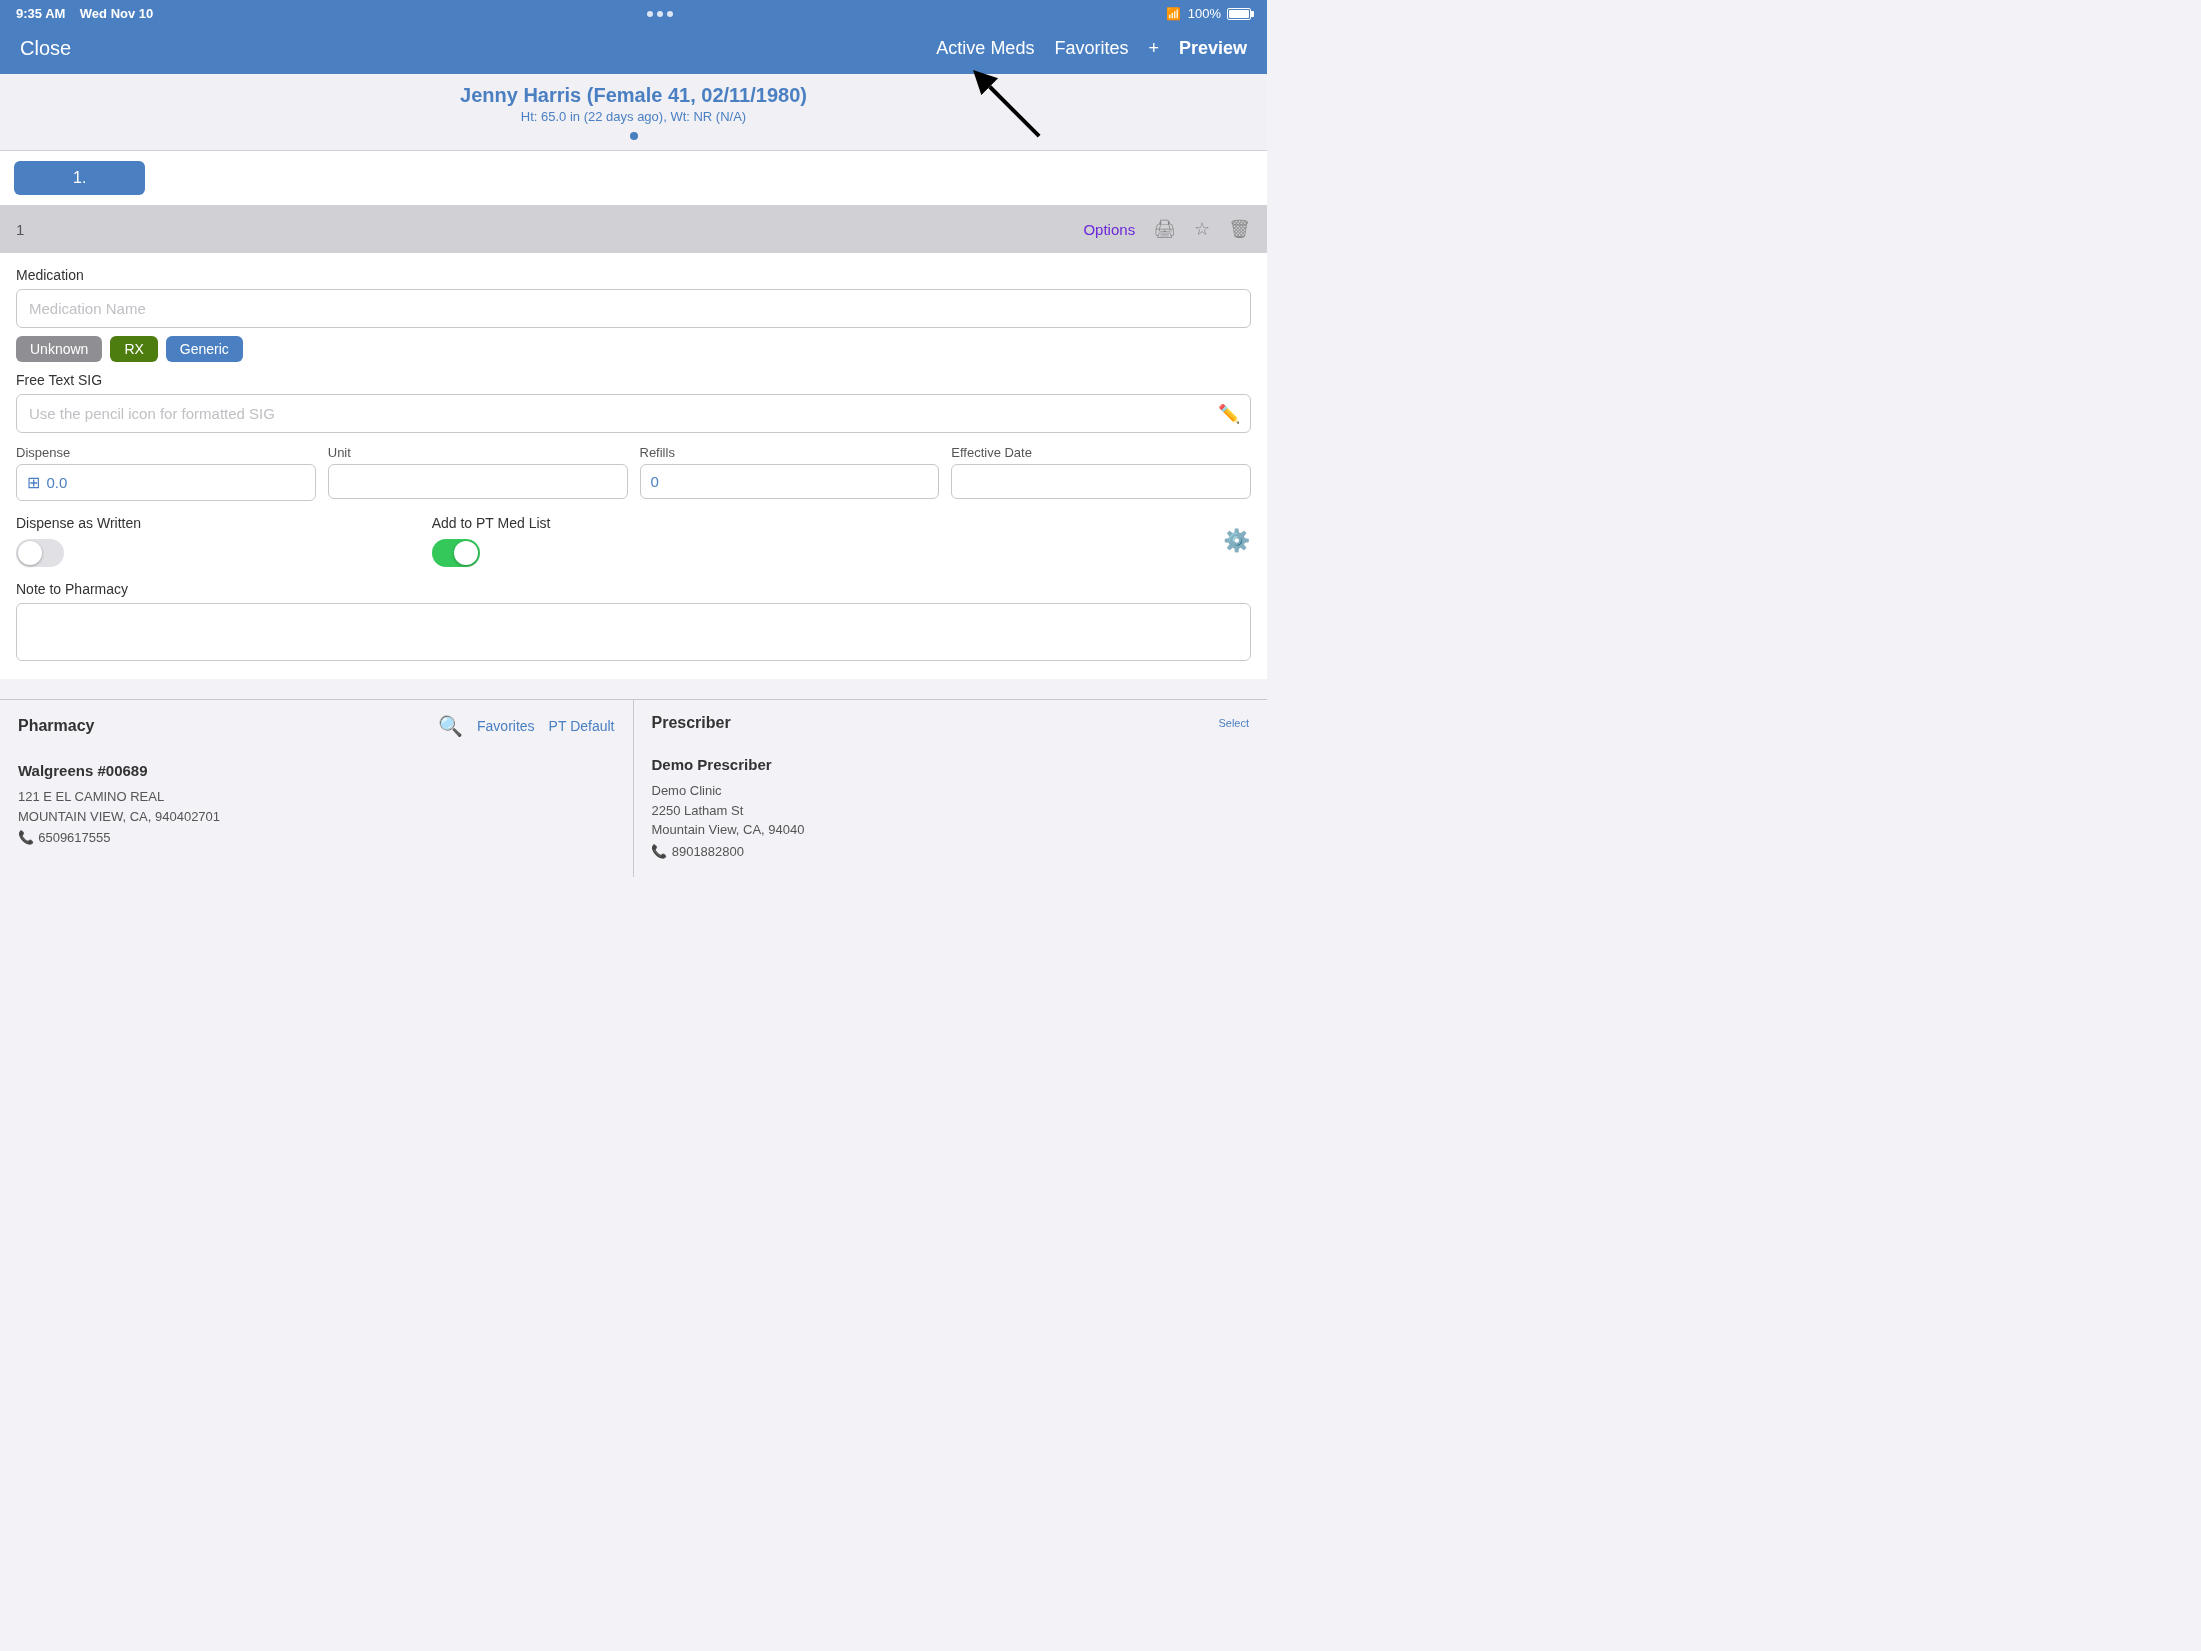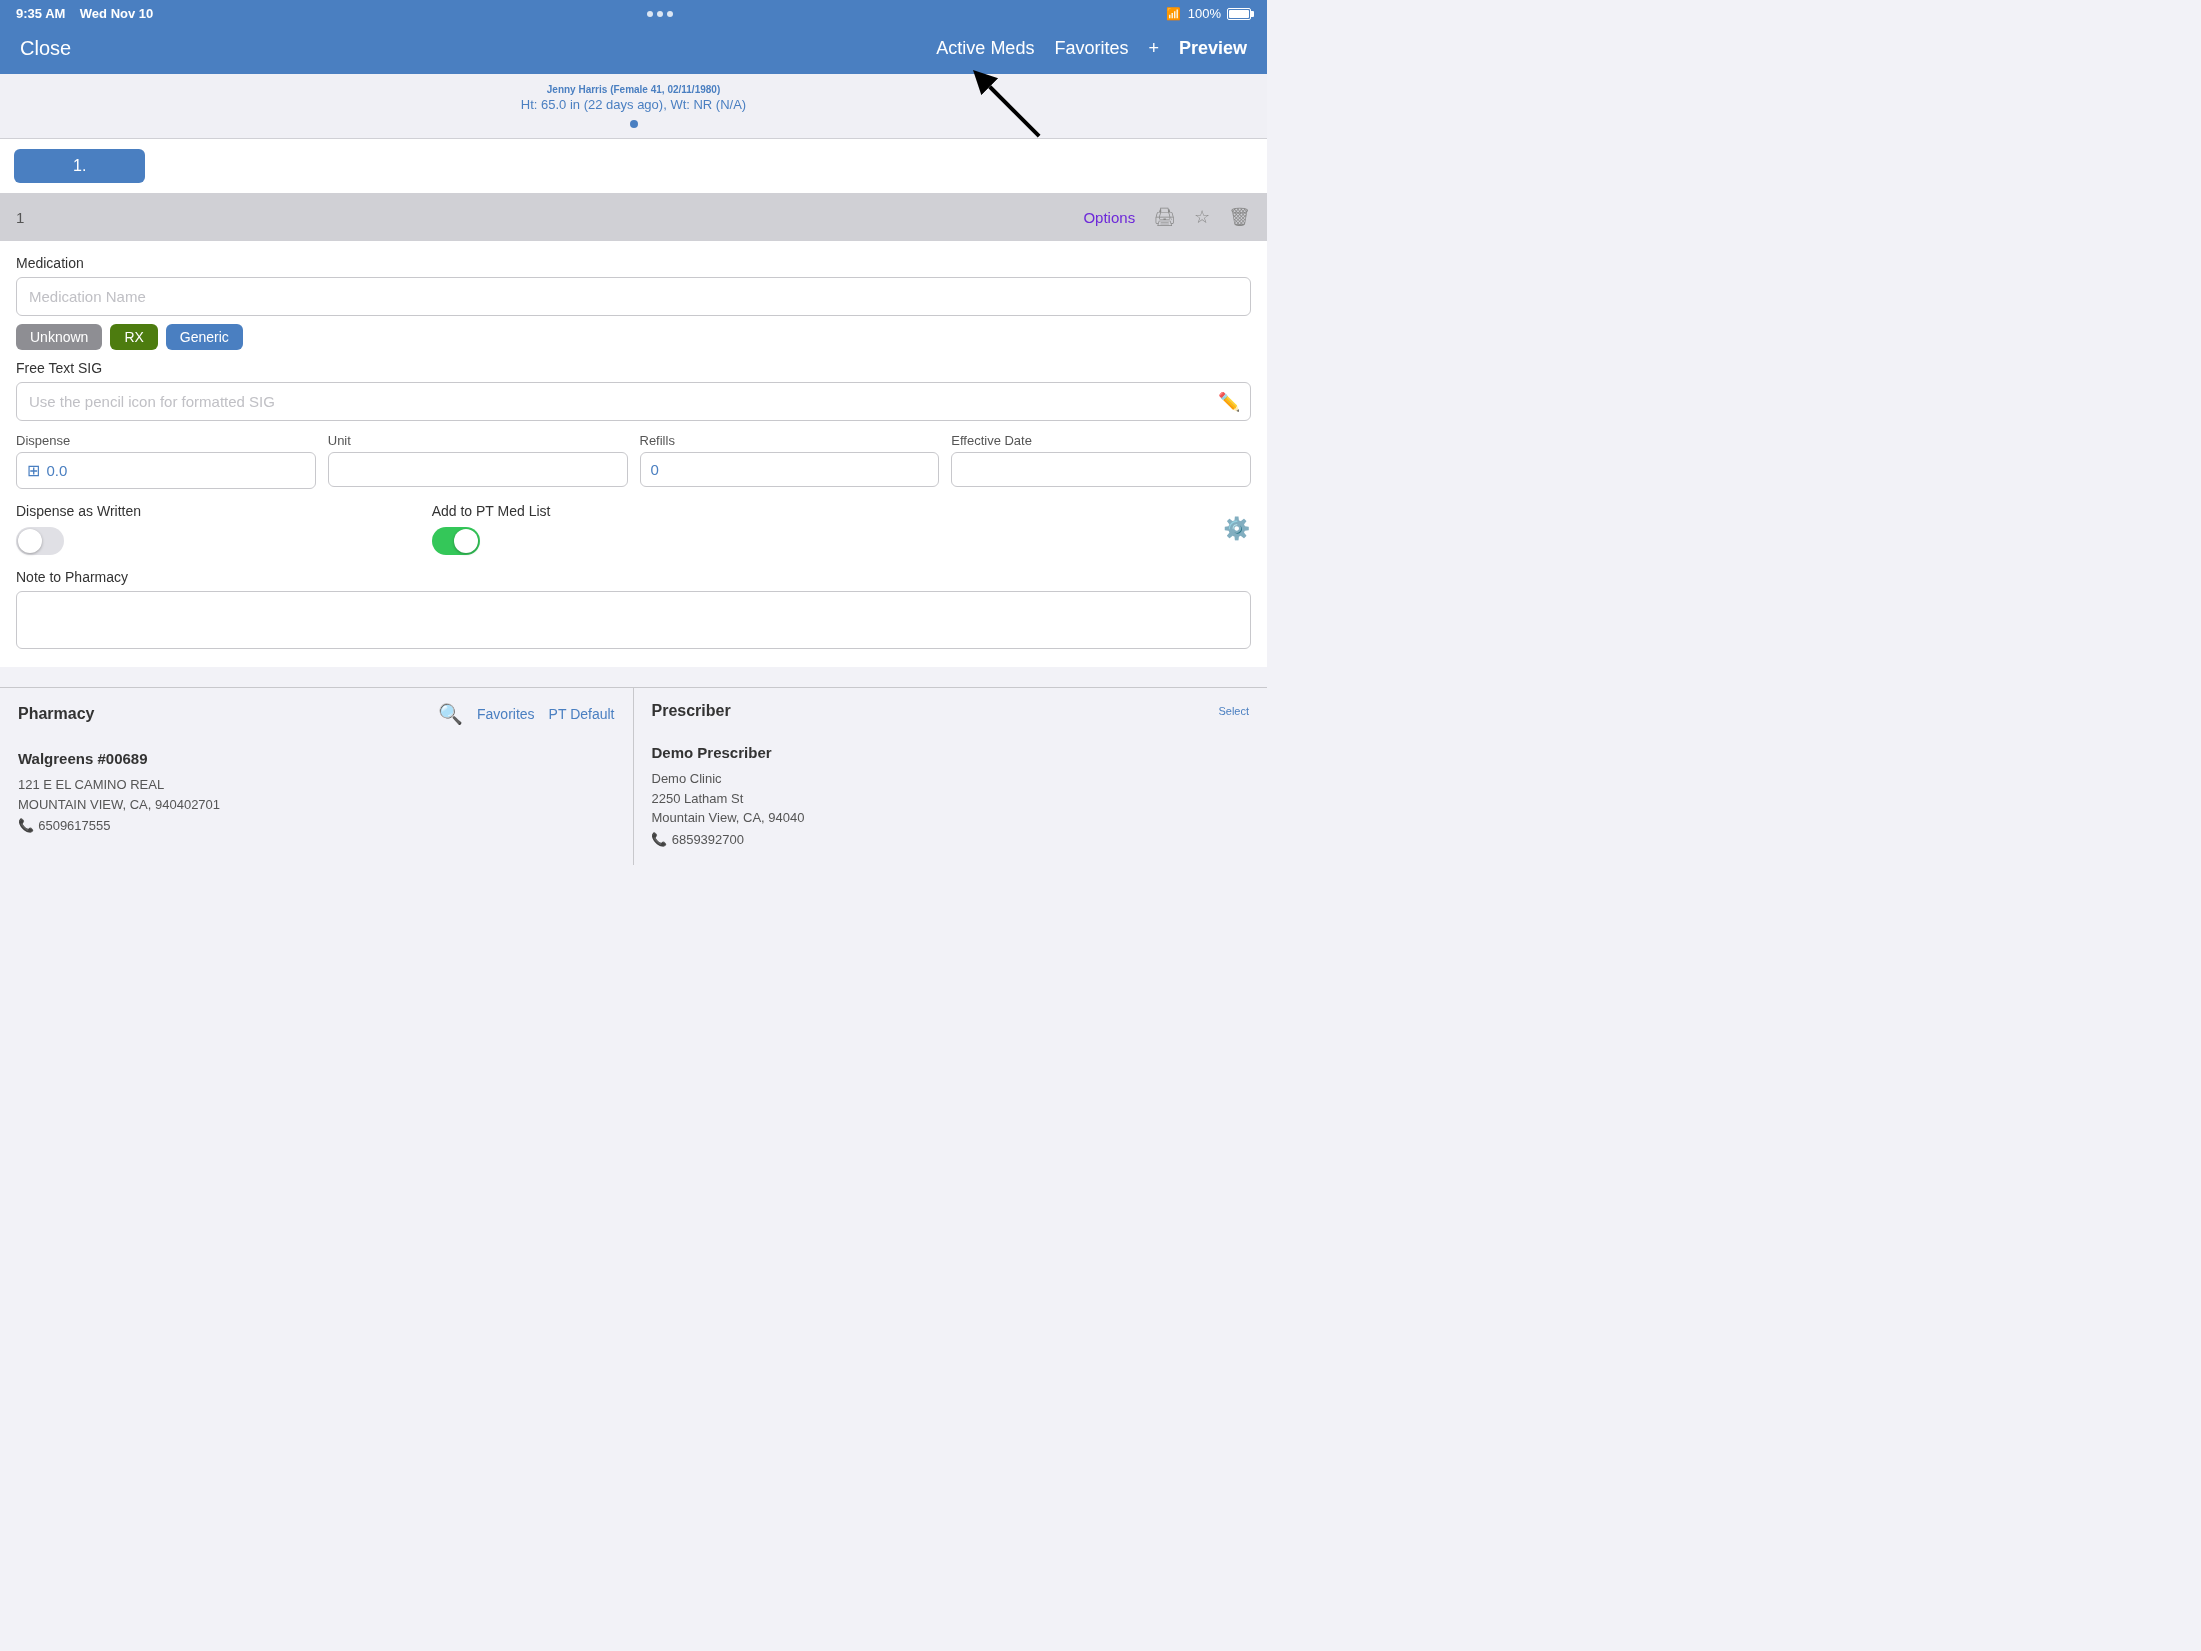--- a/index.html
+++ b/index.html
@@ -65,21 +65,21 @@
     .nav-plus { font-size: 24px; font-weight: 300; }
     .nav-preview { font-weight: 700; }
 
     
     .patient-banner {
       background: #f0f0f5;
       text-align: center;
       padding: 10px;
       border-bottom: 1px solid #d0d0d5;
     }
-    .patient-name { color: #4a7fc1; font-size: 10px; font-weight: 600; }
+    .patient-name { color: #4a7fc1; font-size: 20px; font-weight: 600; }
     .patient-info { color: #4a7fc1; font-size: 13px; margin-top: 2px; }
     .page-indicator { display: flex; justify-content: center; margin-top: 8px; gap: 6px; }
     .page-dot { width: 8px; height: 8px; border-radius: 50%; background: #8e8e93; }
     .page-dot.active { background: #4a7fc1; }
 
     
     .rx-number-row {
       padding: 10px 14px;
       background: white;
     }
@@ -440,18 +440,18 @@
       <div class="panel-header">
         <span class="panel-title">Prescriber</span>
         <span class="panel-select-text">Select</span>
       </div>
       <div class="prescriber-name">Demo Prescriber</div>
       <div class="prescriber-clinic">
         Demo Clinic<br>2250 Latham St<br>Mountain View, CA, 94040
       </div>
       <div class="prescriber-phone">
         <span>📞</span>
-        <span>6859392700</span>
+        <span>8901882800</span>
       </div>
     </div>
   </div>
 </div>
 
 
 </body></html>

